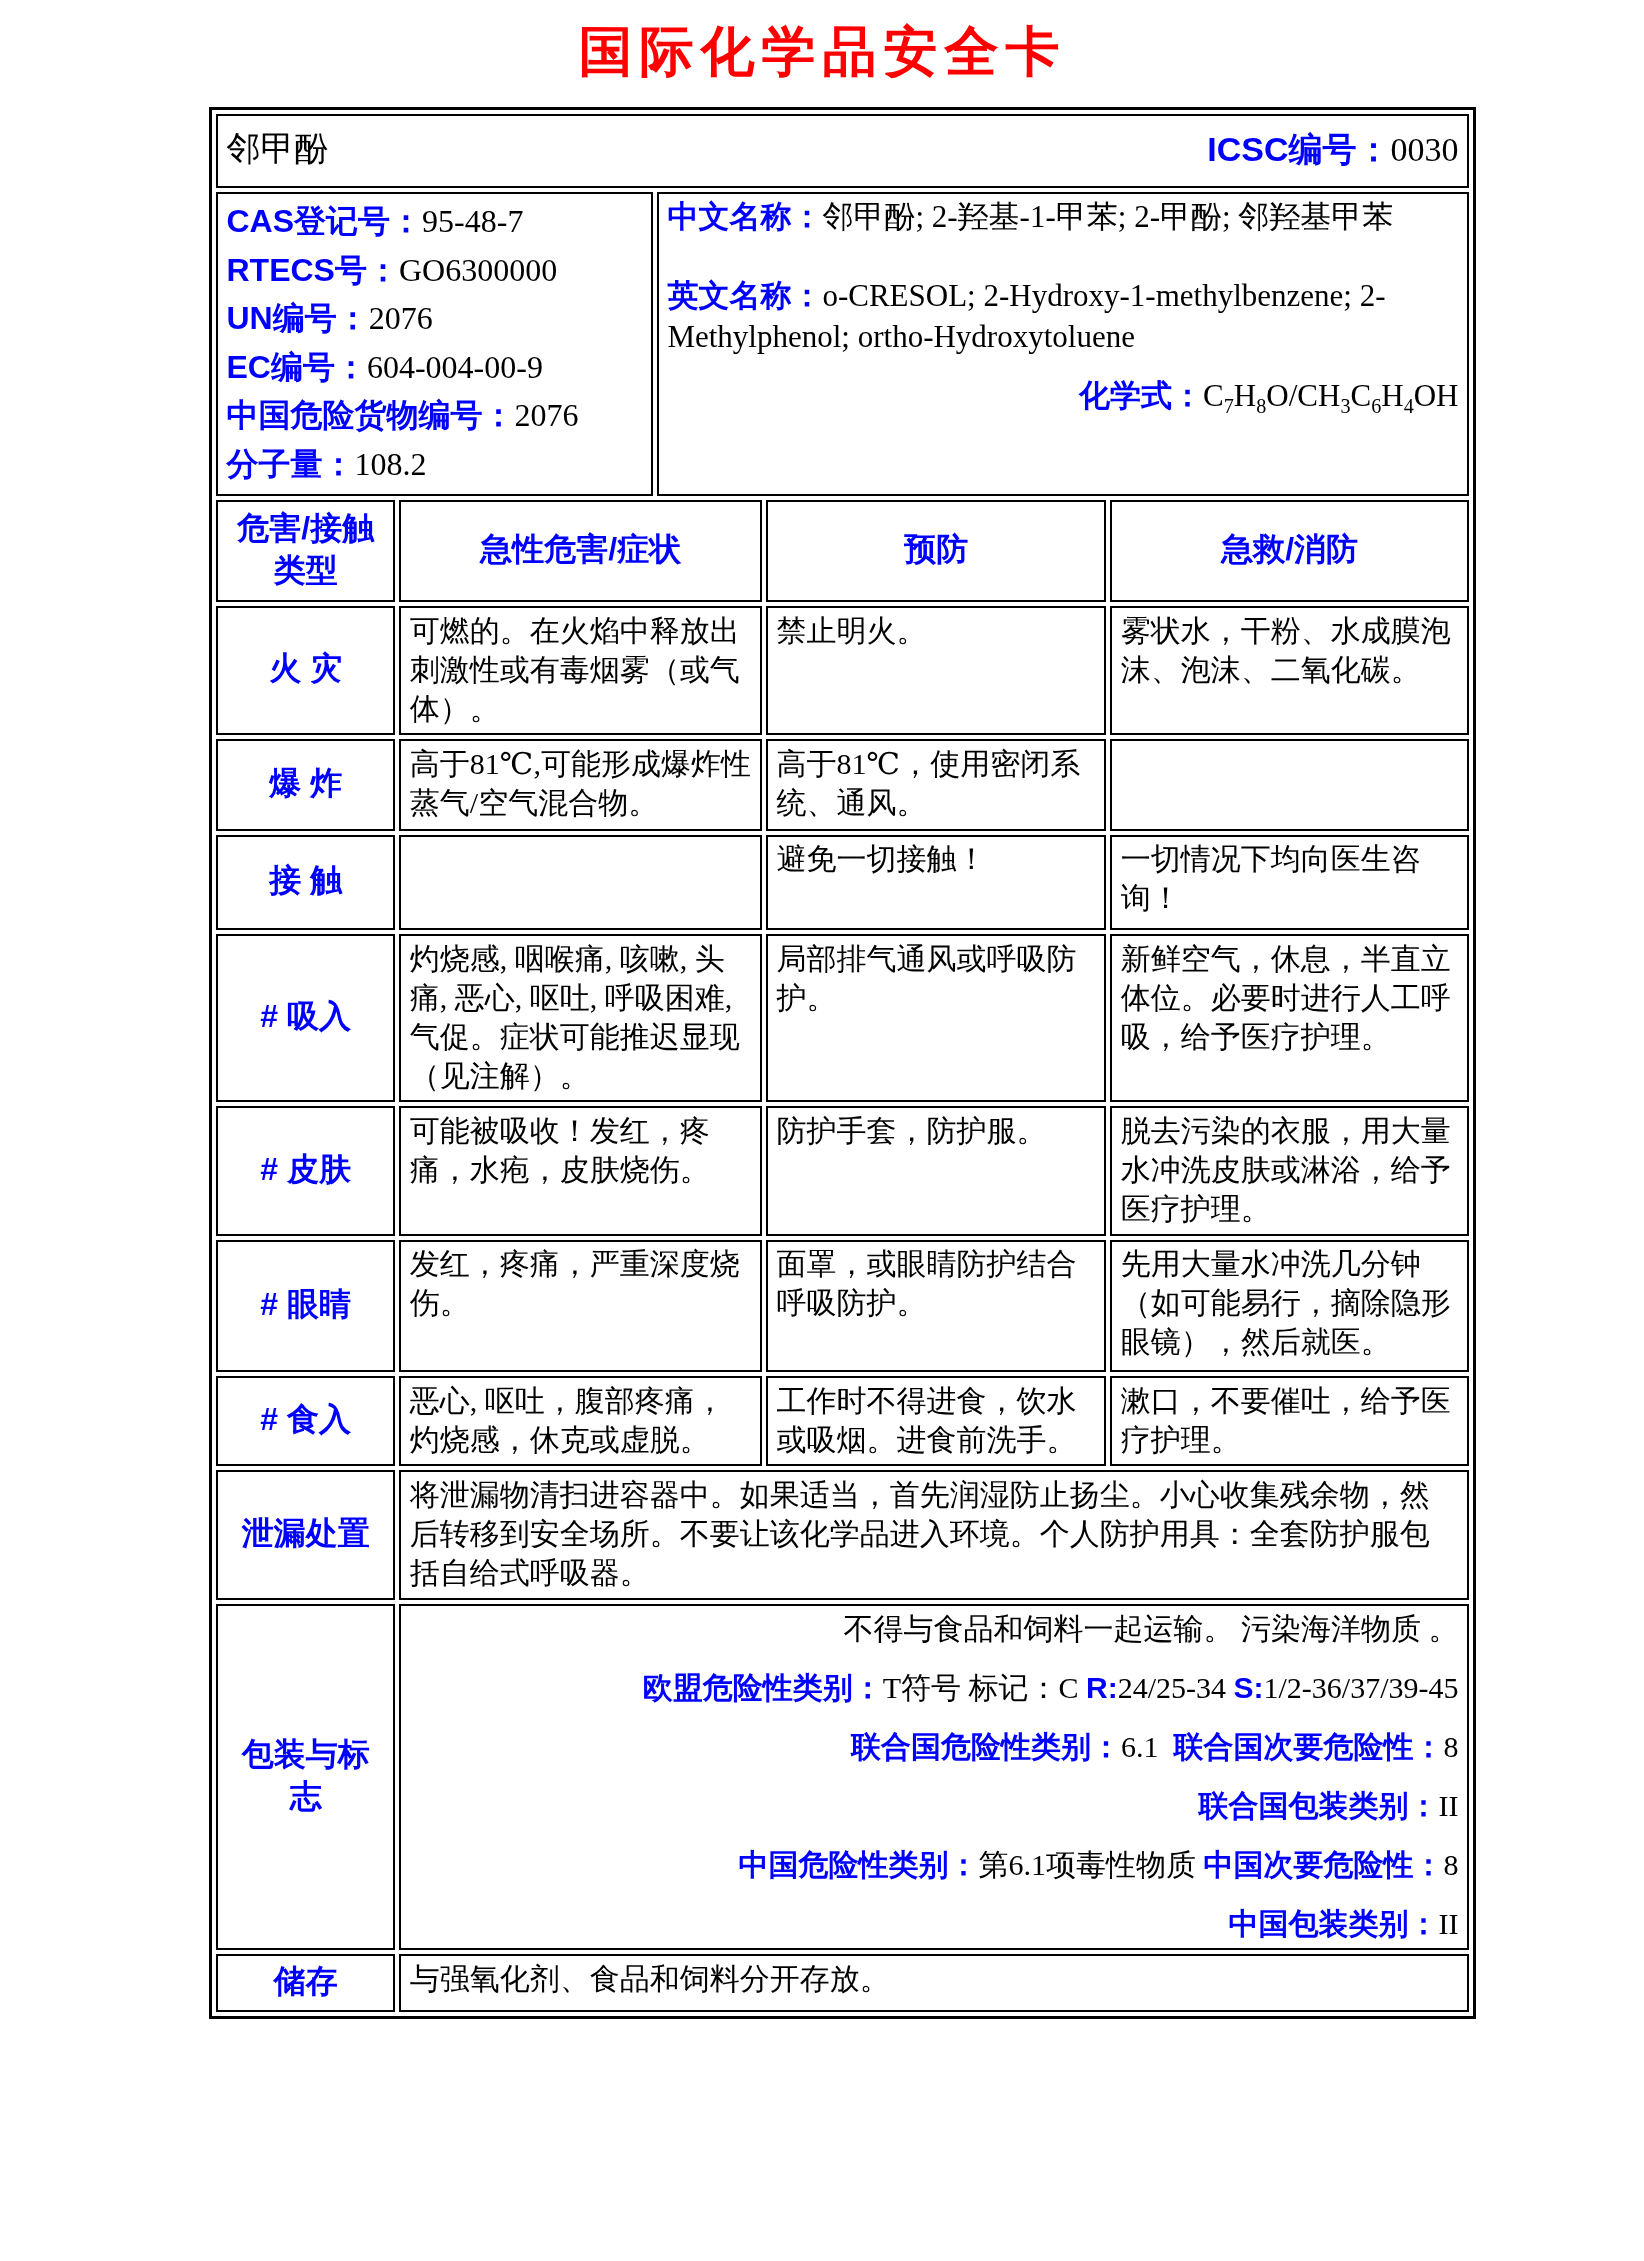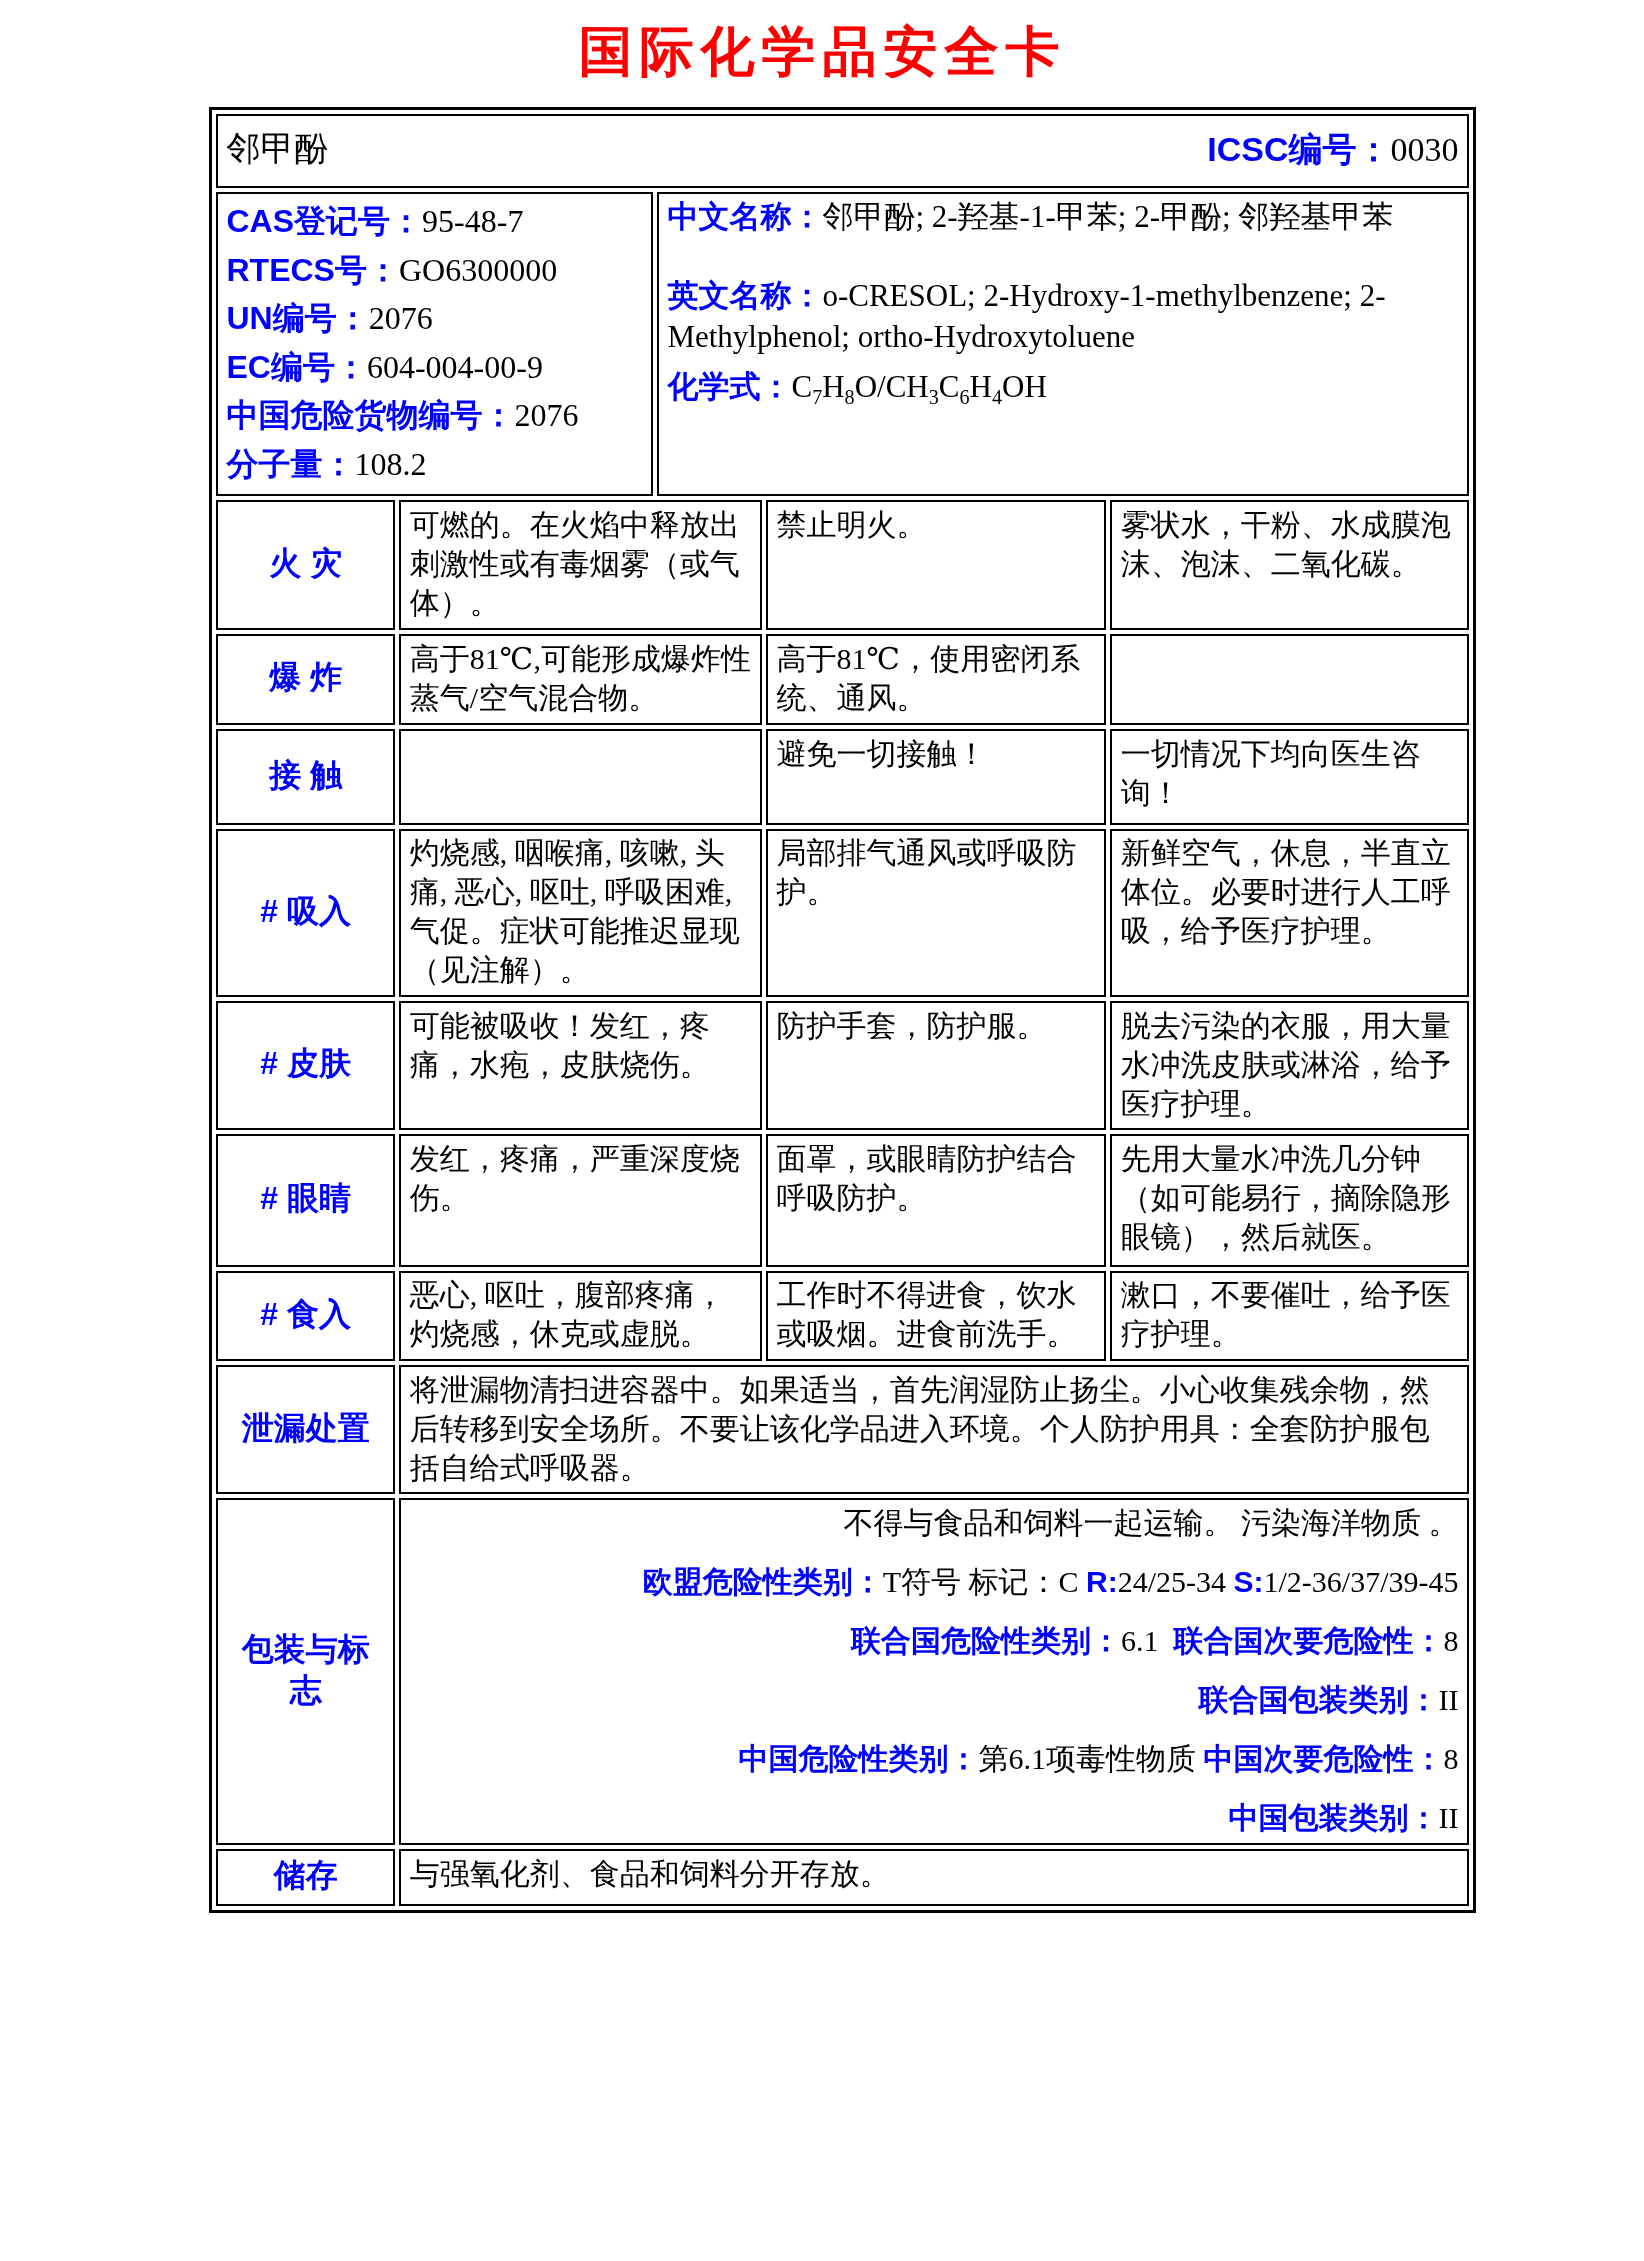--- a/index.html
+++ b/index.html
@@ -31,21 +31,21 @@
   
   tr.r-top td { height:62px; vertical-align:middle; font-size:34px; }
   .icsc { float:right; }
   
   tr.r-id td { height:288px; }
   .idcell { font-size:32px; }
   .idline { line-height:1.52; white-space:nowrap; }
   .namescell { font-size:31px; }
   .nblock { margin:0; }
   .nblock.en { margin-top:39px; }
-  .nblock.formula { margin-top:10px; }
+  .nblock.formula { margin-top:19px;text-align:right; }
   sub { font-size:65%; line-height:0; }
   
   tr.r-cols td { height:89px; vertical-align:middle; text-align:center; }
   td.hdr { font-size:32px; }
   td.rowlbl {
     vertical-align:middle; text-align:center; font-size:32px;
     color:var(--blue); font-weight:bold;
     font-family:"Liberation Sans","DejaVu Sans",sans-serif;
   }
   tr.r0 td{height:113px} tr.r1 td{height:79px} tr.r2 td{height:83px}
@@ -88,20 +88,26 @@
         <div class="idline"><span class="lbl">中国危险货物编号：</span><span class="val">2076</span></div>
         <div class="idline"><span class="lbl">分子量：</span><span class="val">108.2</span></div>
       </td>
       <td colspan="3" class="namescell">
         <div class="nblock"><span class="lbl">中文名称：</span><span class="val">邻甲酚; 2-羟基-1-甲苯; 2-甲酚; 邻羟基甲苯</span></div>
         <div class="nblock en"><span class="lbl">英文名称：</span><span class="val">o-CRESOL; 2-Hydroxy-1-methylbenzene; 2-Methylphenol; ortho-Hydroxytoluene</span></div>
         <div class="nblock formula"><span class="lbl">化学式：</span><span class="val"><span class="val">C</span><sub class="val">7</sub><span class="val">H</span><sub class="val">8</sub><span class="val">O/CH</span><sub class="val">3</sub><span class="val">C</span><sub class="val">6</sub><span class="val">H</span><sub class="val">4</sub><span class="val">OH</span></span></div>
       </td>
     </tr>
 
+    <tr class="r-cols">
+      <td class="hdr lbl">危害/接触类型</td>
+      <td colspan="2" class="hdr lbl">急性危害/症状</td>
+      <td class="hdr lbl">预防</td>
+      <td class="hdr lbl">急救/消防</td>
+    </tr>
 
     <tr class="r0">
       <td class="rowlbl">火 灾</td>
       <td colspan="2">可燃的。在火焰中释放出刺激性或有毒烟雾（或气体）。</td>
       <td>禁止明火。</td>
       <td>雾状水，干粉、水成膜泡沫、泡沫、二氧化碳。</td>
     </tr>
     <tr class="r1">
       <td class="rowlbl">爆 炸</td>
       <td colspan="2">高于81℃,可能形成爆炸性蒸气/空气混合物。</td>

